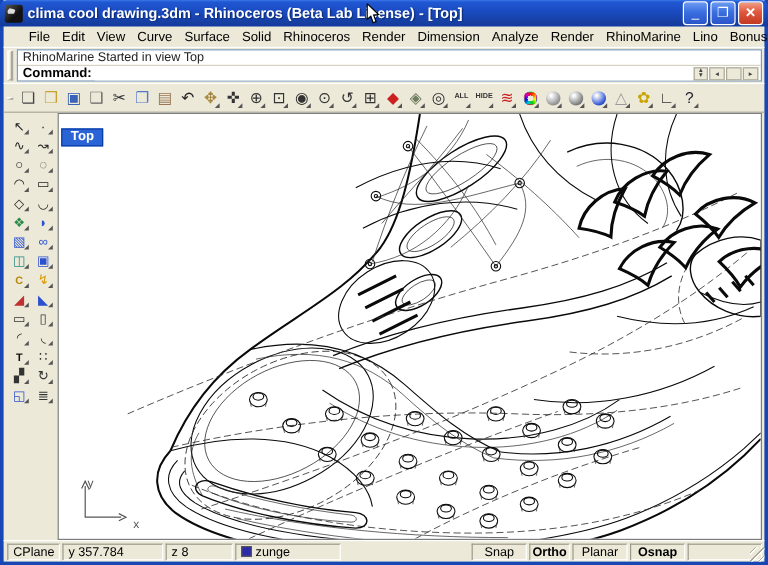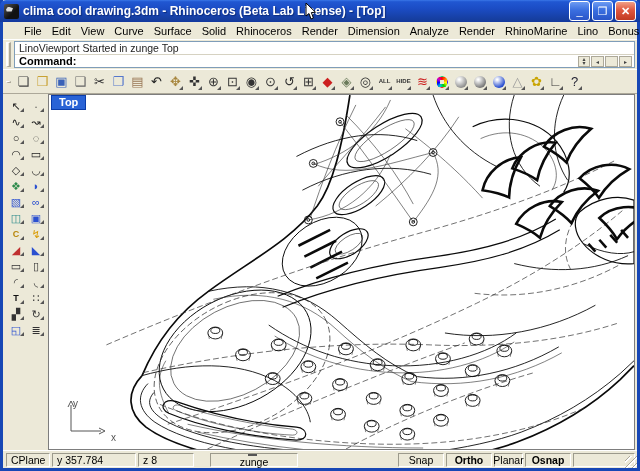--- a/index.html
+++ b/index.html
@@ -65,21 +65,21 @@
   .main { flex:1; display:flex; min-height:0; }
   .sidepanel { flex:0 0 45px; padding:4px 1px 0 2px; display:grid; grid-template-columns:20px 20px;
                grid-auto-rows:16px; justify-content:center; }
   .sbi { width:20px; height:16px; display:flex; align-items:center; justify-content:center;
          position:relative; border:1px solid transparent; }
   .sbi span { font-size:11px; line-height:11px; }
   .sbi .txt { font-size:9px; font-weight:bold; }
 
   .viewport { flex:1; position:relative; background:#fff; border:1px solid #7d7d7d; margin-right:2px;
               overflow:hidden; }
-  .vplabel { position:absolute; top:0; left:2px; z-index:5; background:#2963D6; color:#fff;
+  .vplabel { position:absolute; top:12px; left:2px; z-index:5; background:#2963D6; color:#fff;
              font-weight:bold; font-size:11px; padding:0 7px 1px 7px; border:1px solid #0A3CA8; }
   .shoe-svg { position:absolute; inset:0; width:100%; height:100%; }
   .shoe-svg path, .shoe-svg ellipse, .shoe-svg circle { fill:none; stroke:#0a0a0a; stroke-width:.9; }
   .shoe-svg .b { stroke-width:1.7; }
   .shoe-svg .t { stroke-width:.6; stroke:#2a2a2a; }
   .shoe-svg .d { stroke-width:.7; stroke-dasharray:6 3; stroke:#333; }
   .shoe-svg .k { stroke-width:2.6; }
   .shoe-svg .s2 { stroke-width:1.2; }
   .axis { position:absolute; left:14px; bottom:8px; width:46px; height:44px; color:#555; }
   .axis-label { position:absolute; font-size:10px; color:#555; }
@@ -131,21 +131,21 @@
       <span class="mi">Render</span>
       <span class="mi">RhinoMarine</span>
       <span class="mi">Lino</span>
       <span class="mi">Bonus</span>
       <span class="mi">Help</span>
     </div>
 
   <div class="cmddock">
     <div class="grip"></div>
     <div class="cmdbox">
-      <div class="cmdhist">LinoViewport Started in zunge Top</div>
+      <div class="cmdhist">RhinoMarine Started in view Top</div>
       <div class="cmdline">
         <span class="cmdlabel">Command:</span>
         <input class="cmdinput" value="" style="">
         <span class="cmdctl">
           <span class="cbtn spin">
               <span>▴</span>
               <span>▾</span>
             </span>
           <span class="cbtn">◂</span>
           <span class="cbtn"></span>
@@ -530,28 +530,28 @@
       </svg>
       <span class="axis-label" style="left:24px; bottom:40px;">y</span>
       <span class="axis-label" style="left:62px; bottom:6px;">x</span>
     </div>
   </div>
 
   <div class="statusbar">
     <span class="pane" style="width:44px;">CPlane</span>
     <span class="pane" style="width:84px;">y 357.784</span>
     <span class="pane" style="width:56px;">z 8</span>
-    <span class="pane" style="width:88px; margin-left:14px;flex-direction:column;">
+    <span class="pane" style="width:88px; ">
       <span class="sw"></span>
       <span>zunge</span>
     </span>
     <span class="spacer"></span>
     <span id="toggles" style="display:flex; gap:2px;">
         <span class="pane" style="width: 46px; justify-content: center;">Snap</span>
-        <span class="pane on" style="width: 46px; justify-content: center;">Ortho</span>
-        <span class="pane" style="width: 29px; justify-content: center;">Planar</span>
+        <span class="pane on" style="width: 34px; justify-content: center;">Ortho</span>
+        <span class="pane" style="width: 46px; justify-content: center;">Planar</span>
         <span class="pane on" style="width: 46px; justify-content: center;">Osnap</span>
       </span>
     <span class="pane" style="width:62px;"></span>
   </div>
 
   <div class="gripcorner"></div>
 </div>
 
 </body></html>

